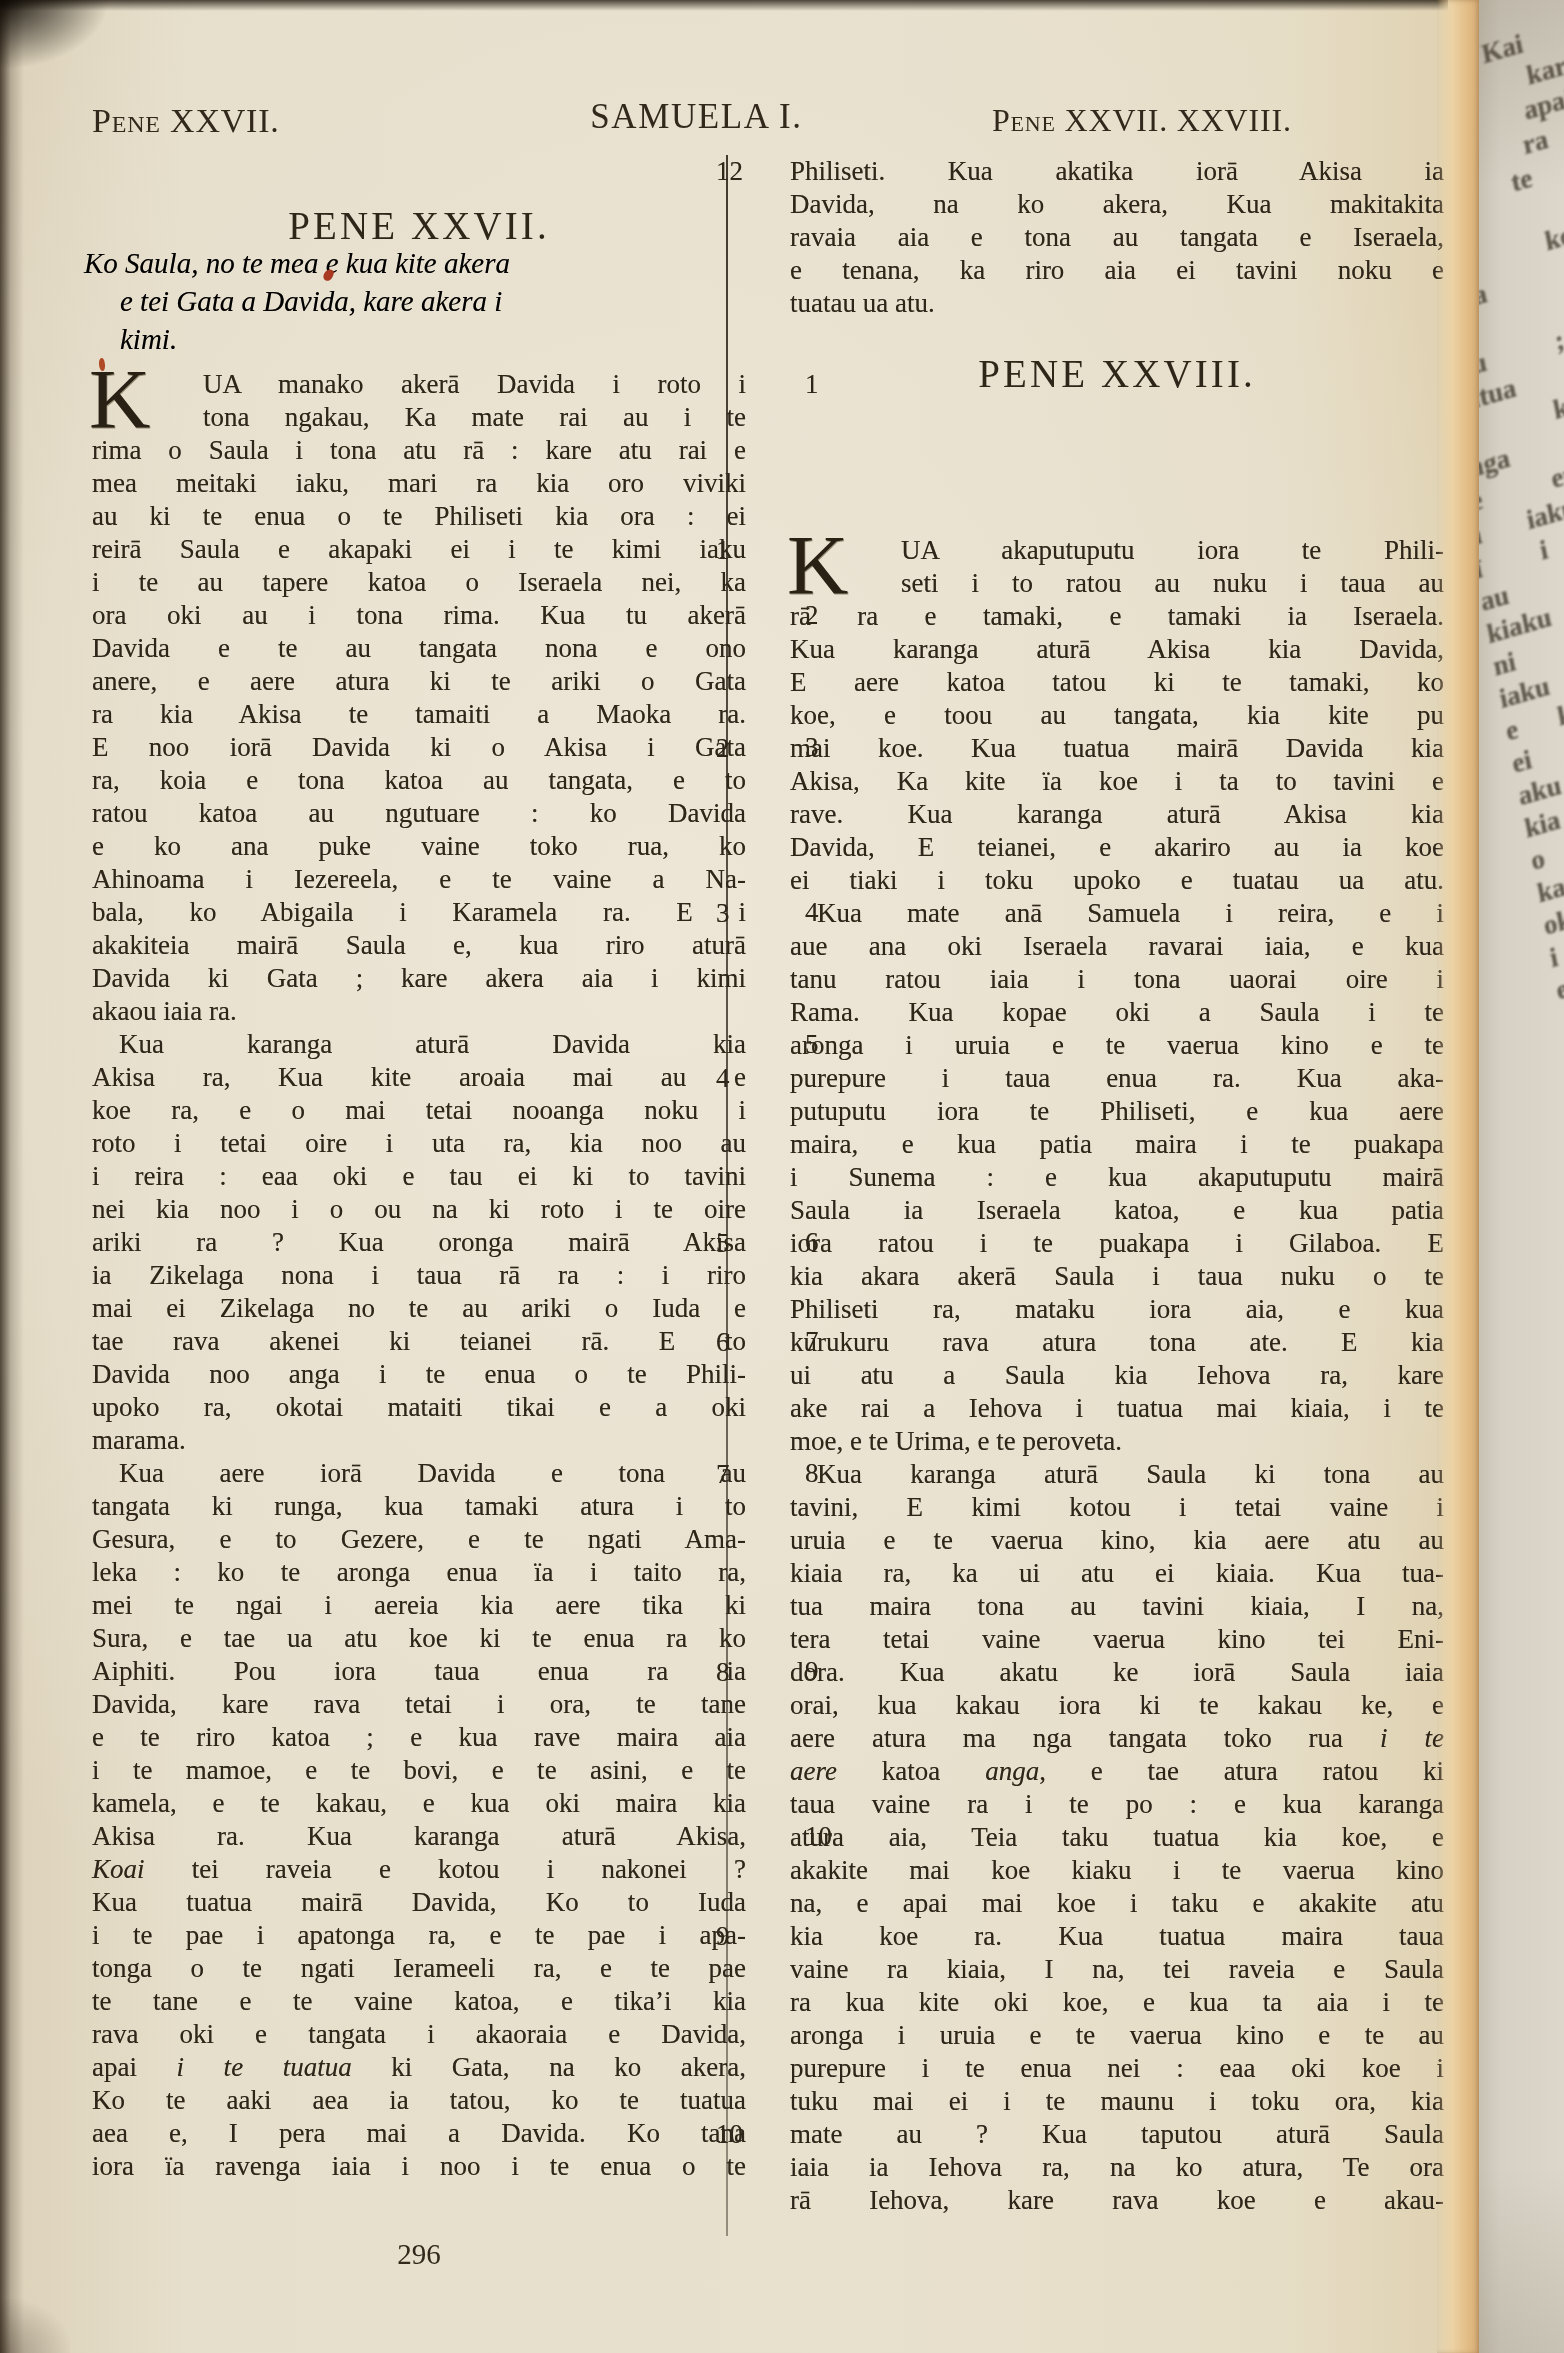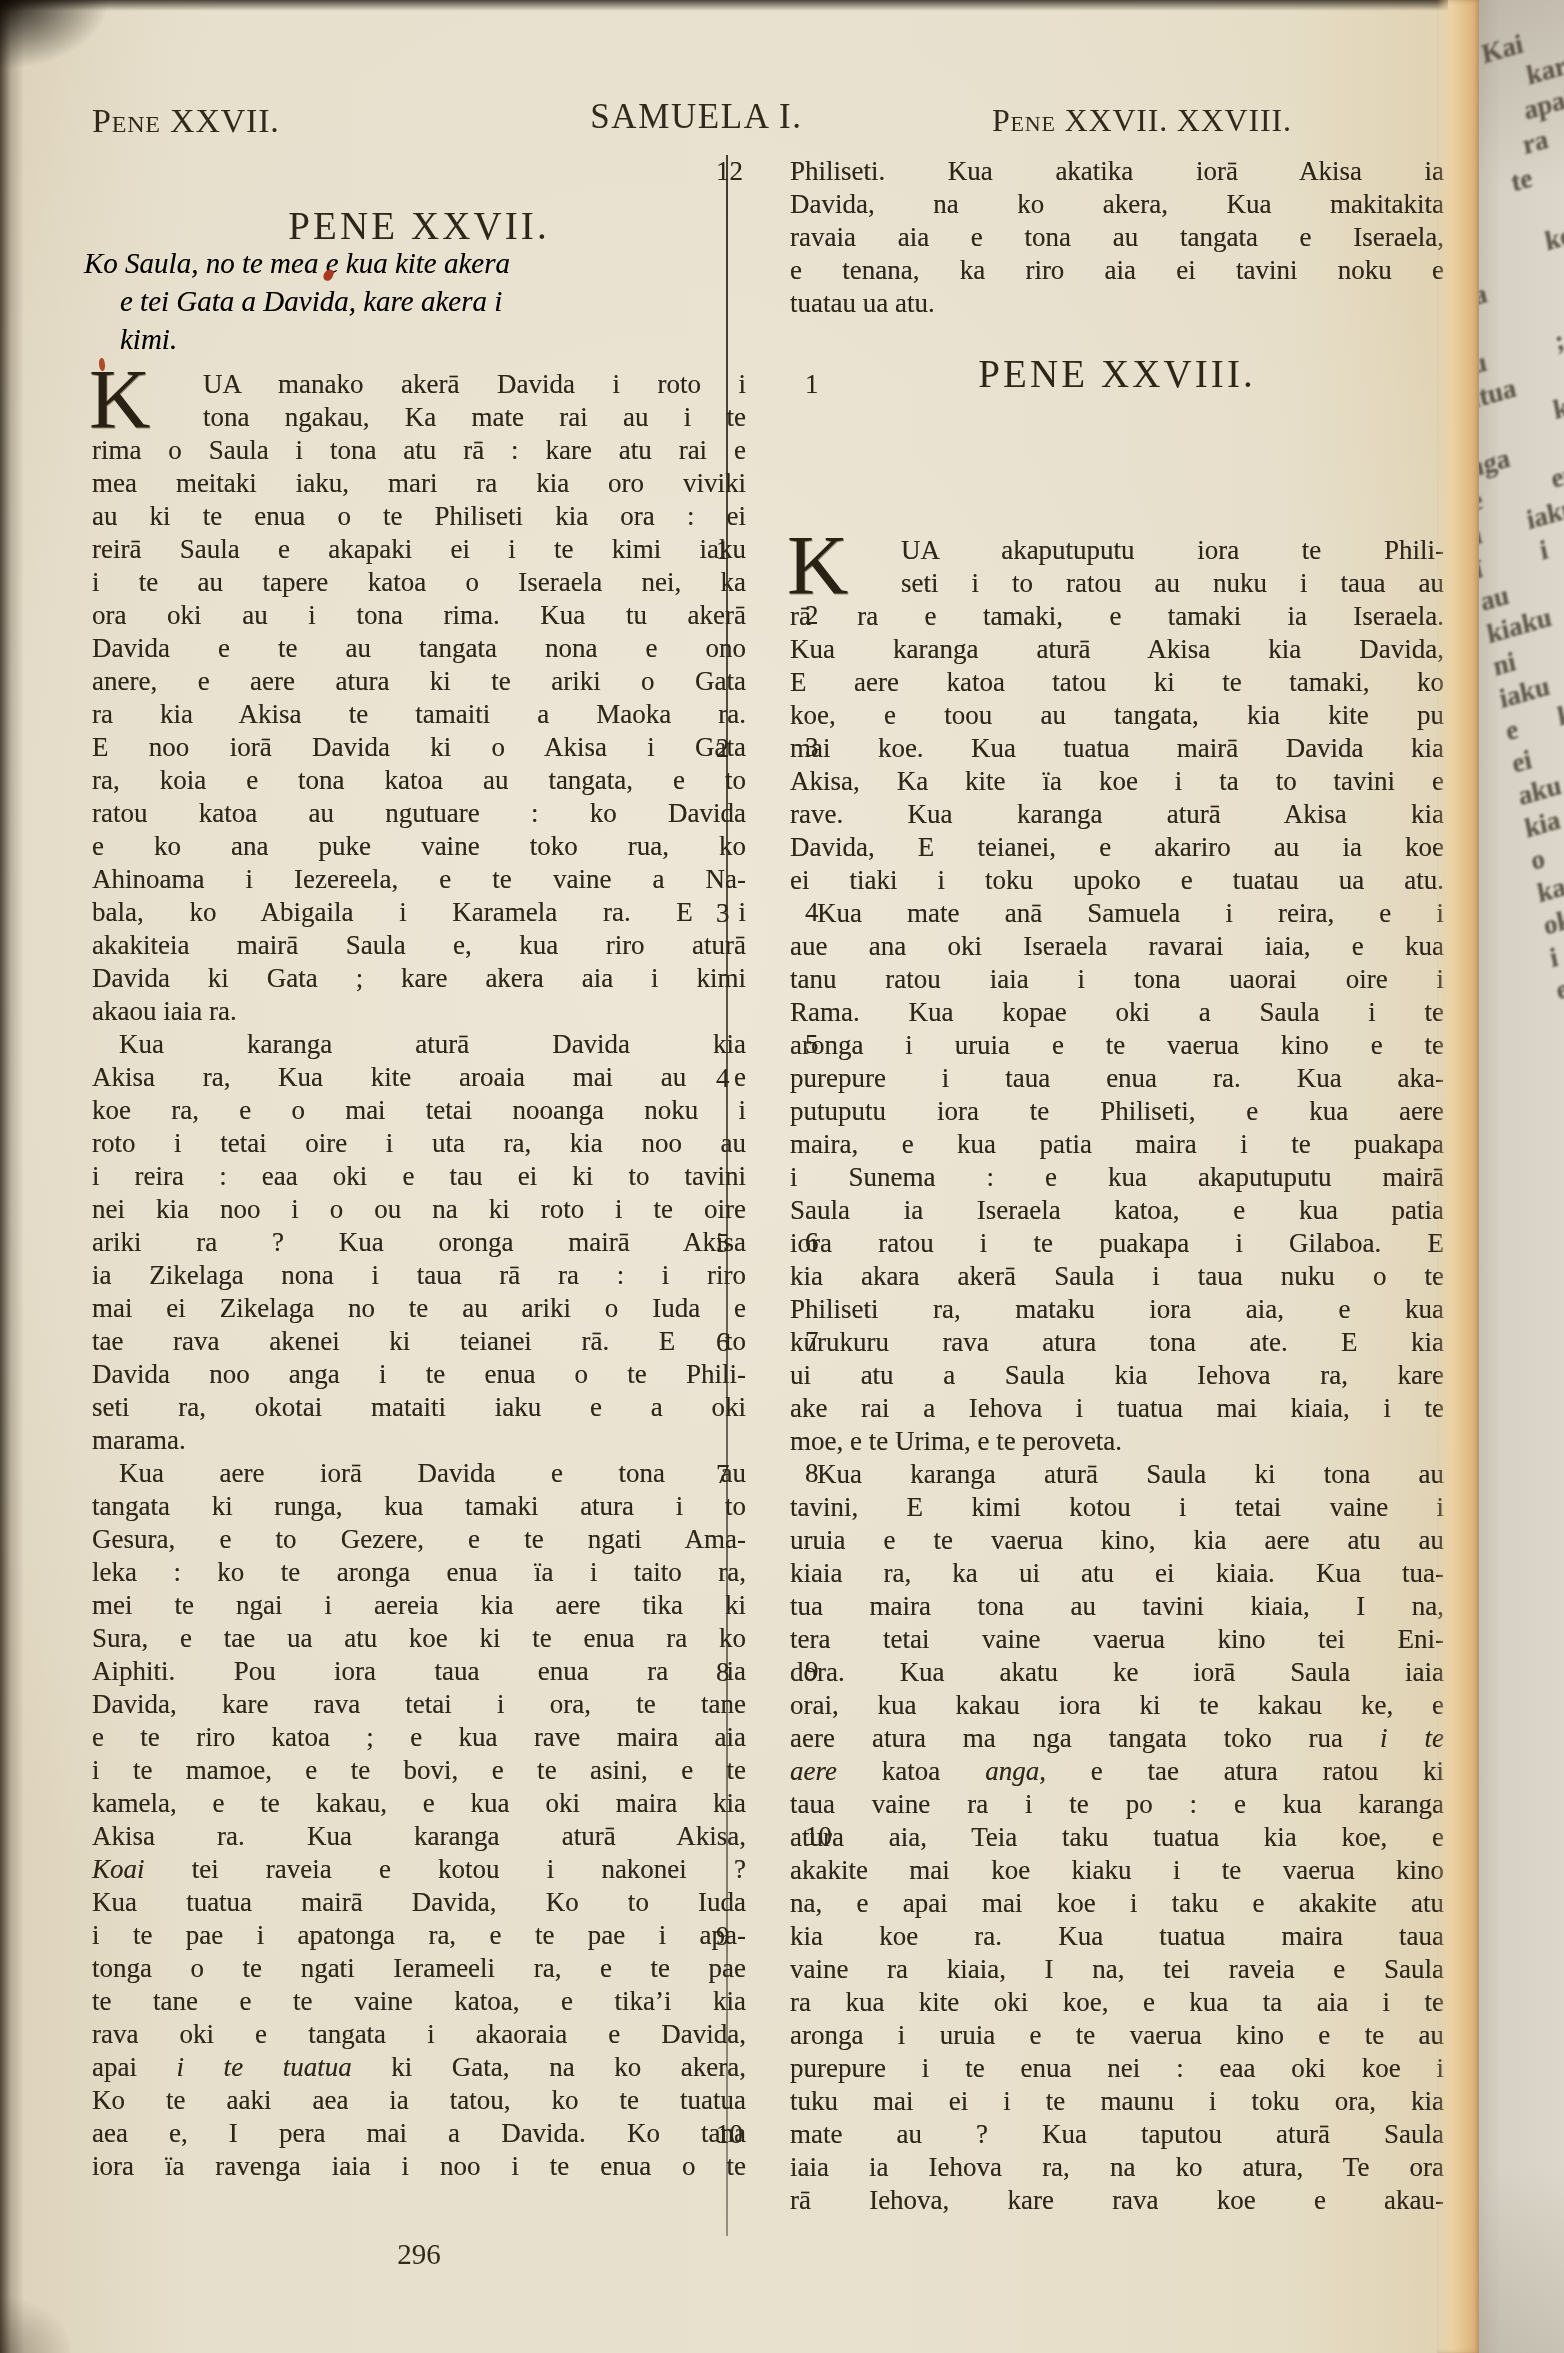--- a/index.html
+++ b/index.html
@@ -110,21 +110,21 @@
       <div class="line">Akisa ra, Kua kite aroaia mai au e</div>
       <div class="line">koe ra, e o mai tetai nooanga noku i</div>
       <div class="line">roto i tetai oire i uta ra, kia noo au</div>
       <div class="line">i reira : eaa oki e tau ei ki to tavini</div>
       <div class="line">nei kia noo i o ou na ki roto i te oire</div>
       <div class="line">ariki ra ?  Kua oronga mairā Akisa<span class="vnum v-right">6</span></div>
       <div class="line">ia Zikelaga nona i taua rā ra : i riro</div>
       <div class="line">mai ei Zikelaga no te au ariki o Iuda e</div>
       <div class="line">tae rava akenei ki teianei rā.  E to<span class="vnum v-right">7</span></div>
       <div class="line">Davida noo anga i te enua o te Phili-</div>
-      <div class="line">seti ra, okotai mataiti iaku e a oki</div>
+      <div class="line">upoko ra, okotai mataiti tikai e a oki</div>
       <div class="line end">marama.</div>
       <div class="line pi">Kua aere iorā Davida e tona au<span class="vnum v-right">8</span></div>
       <div class="line">tangata ki runga, kua tamaki atura i to</div>
       <div class="line">Gesura, e to Gezere, e te ngati Ama-</div>
       <div class="line">leka : ko te aronga enua ïa i taito ra,</div>
       <div class="line">mei te ngai i aereia kia aere tika ki</div>
       <div class="line">Sura, e tae ua atu koe ki te enua ra ko</div>
       <div class="line">Aiphiti.  Pou iora taua enua ra ia<span class="vnum v-right">9</span></div>
       <div class="line">Davida, kare rava tetai i ora, te tane</div>
       <div class="line">e te riro katoa ; e kua rave maira aia</div>

